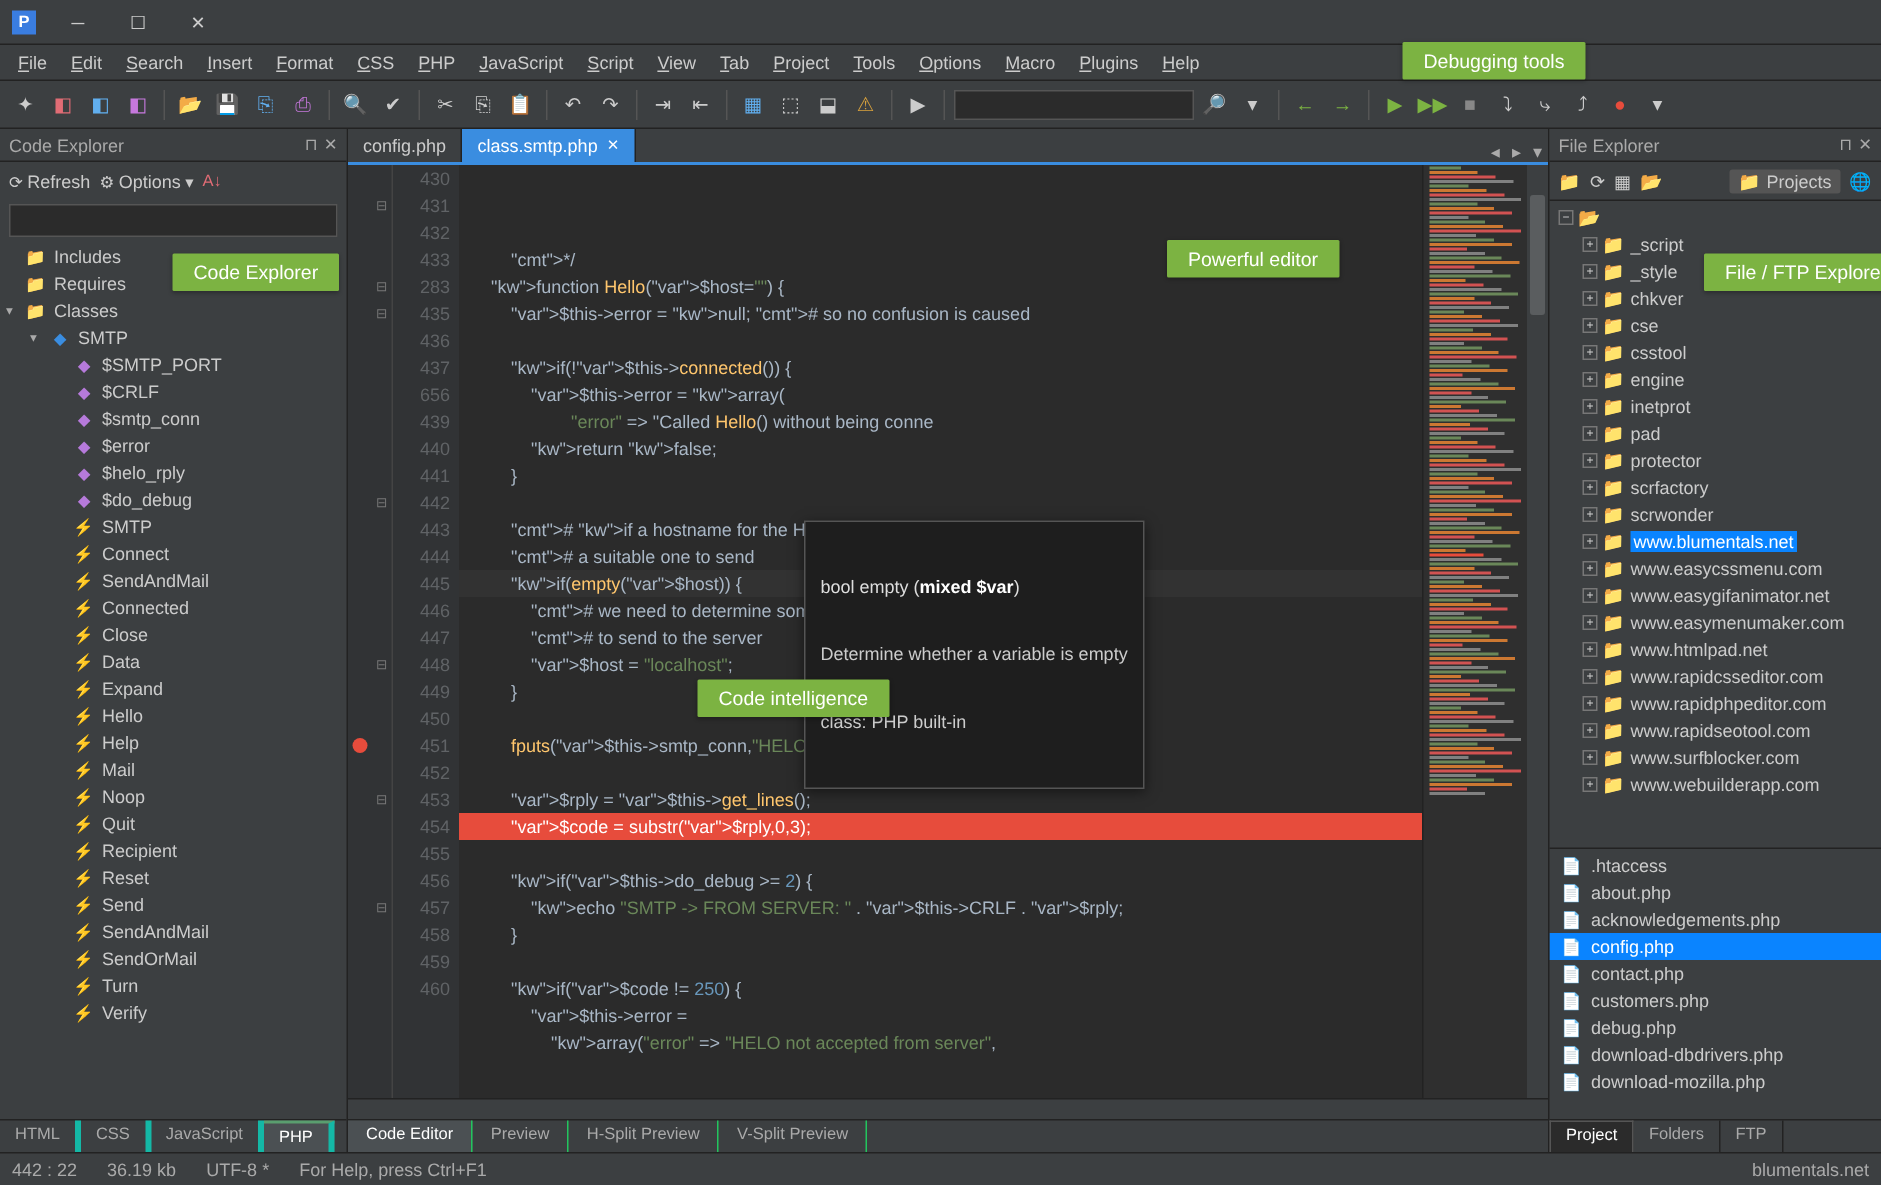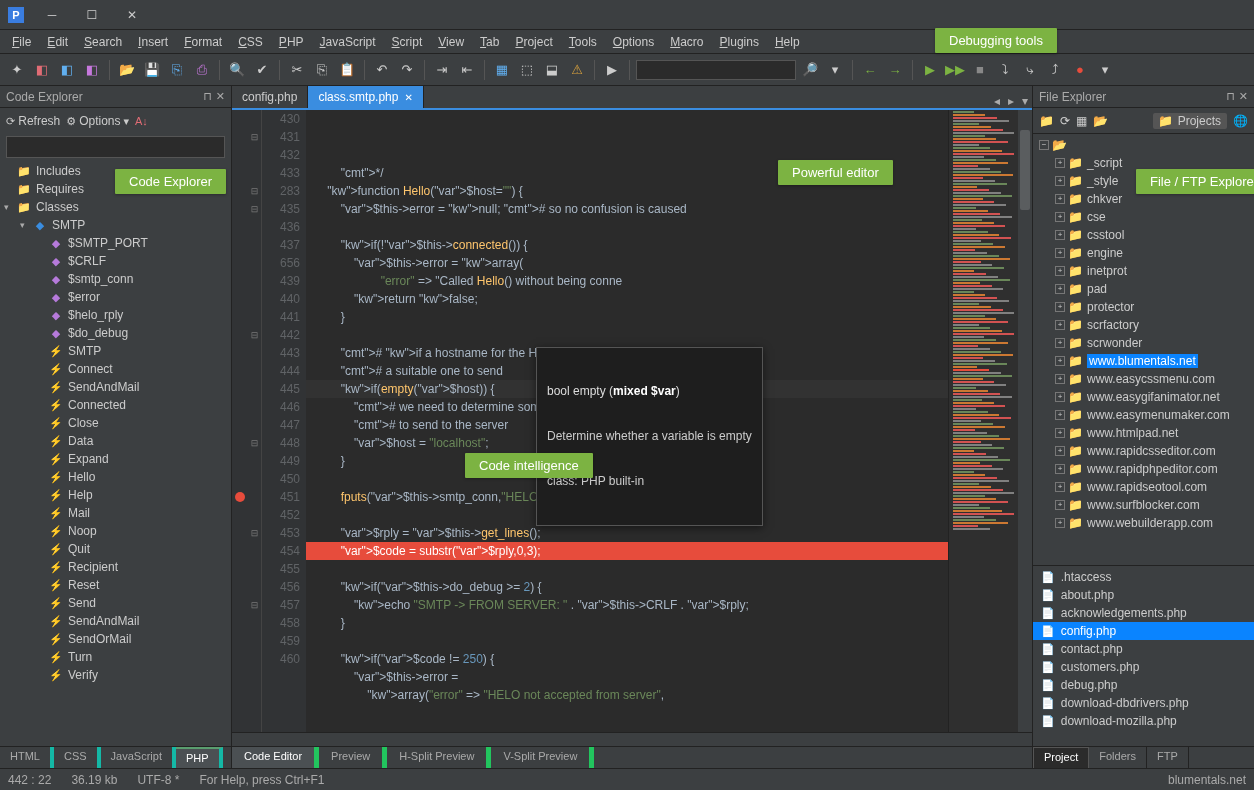--- a/index.html
+++ b/index.html
@@ -79,21 +79,21 @@
 .minimap .mml.c1 { background: #6a8759; width: 50%; }
 .minimap .mml.c2 { background: #cc7832; width: 70%; }
 .minimap .mml.c3 { background: #d25252; width: 60%; }
 .minimap .mml.c4 { background: #808080; width: 80%; }
 .minimap .mml.bp { background: #e74c3c; width: 90%; }
 
 .editor-scrollbar { width: 14px; background: #3c3f41; }
 .editor-scrollbar .thumb { width: 10px; margin: 0 2px; height: 80px; background: #5a5d5f; border-radius: 2px; margin-top: 20px; }
 
 .bottom-tabs { height: 22px; display: flex; background: #3c3f41; border-top: 1px solid #222; }
-.btab { padding: 3px 12px; color: #aaa; font-size: 11px; border-right: 5px solid #22c55e; }
+.btab { padding: 3px 12px; color: #aaa; font-size: 11px; border-right: 1px solid #22c55e; }
 .btab.active { background: #4b5053; color: #fff; }
 
 .hscroll { height: 14px; background: #3c3f41; border-top: 1px solid #222; }
 
 
 .tooltip { position: absolute; background: #1e1e1e; border: 1px solid #555; padding: 6px 10px; color: #ccc; font-size: 11px; line-height: 15px; z-index: 50; box-shadow: 0 2px 8px rgba(0,0,0,.5); }
 .tooltip .sig { color: #ddd; }
 .tooltip .sig b { color: #fff; }
 
 

